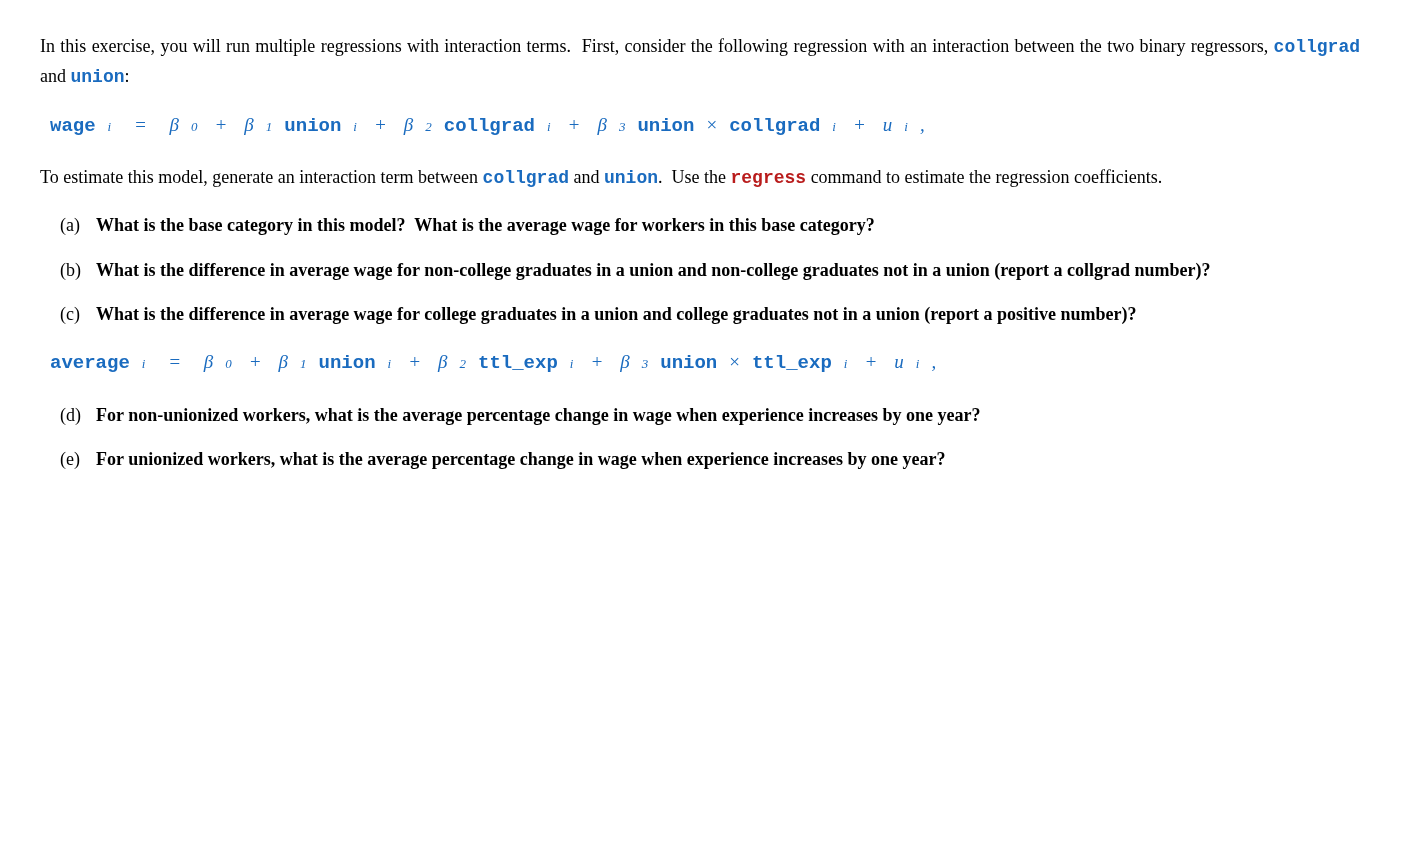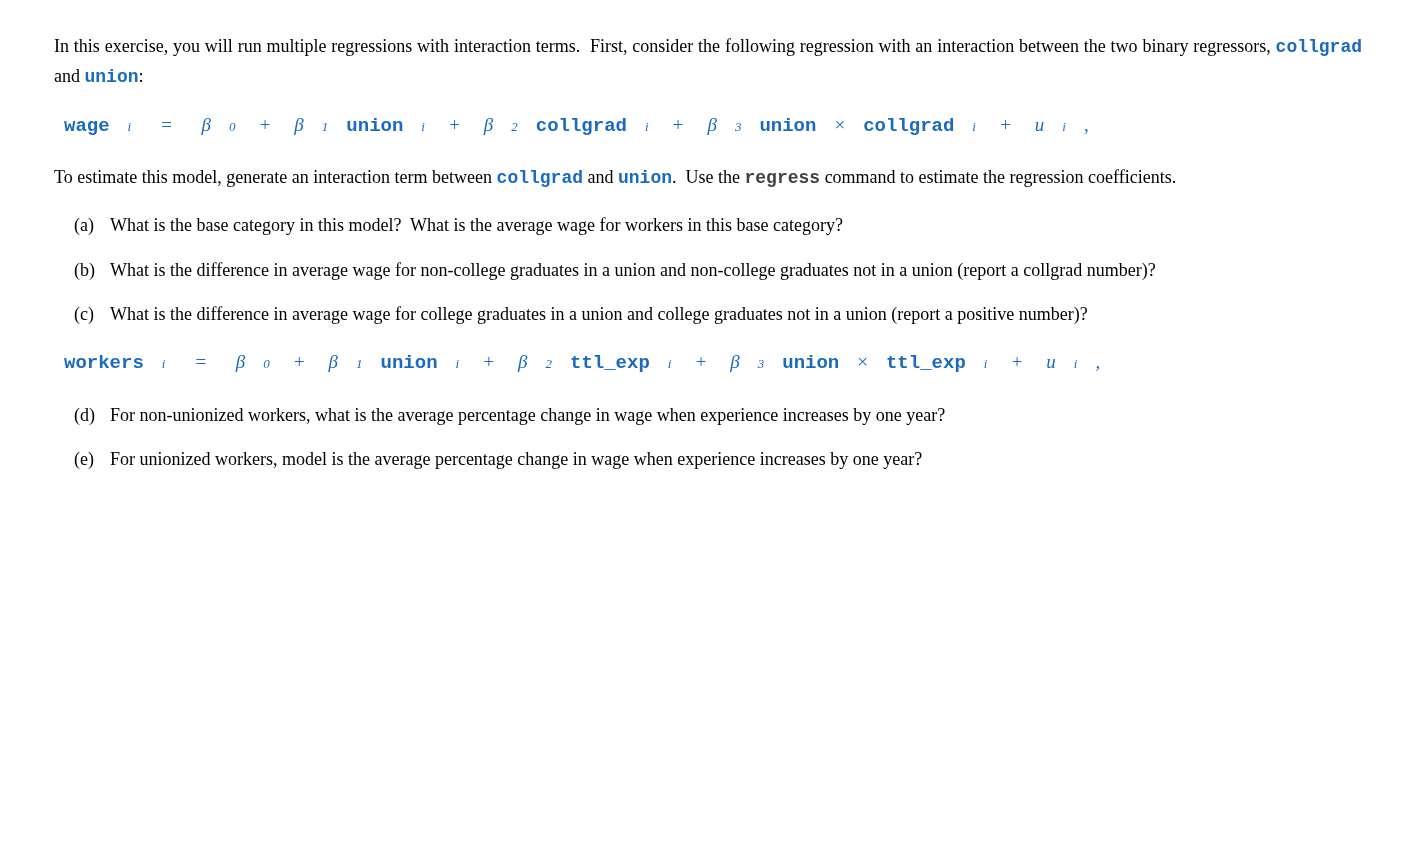--- a/index.html
+++ b/index.html
@@ -14,29 +14,28 @@
       font-size: 18px;
       line-height: 1.6;
       color: #000000;
       padding: 32px 40px;
       max-width: 1402px;
       min-height: 864px;
     }
 
     .content {
       max-width: 1320px;
-      margin-left: 14px;
     }
     .blue-code {
       color: #1a6bbf;
       font-family: 'Courier New', Courier, monospace;
       font-weight: bold;
     }
     .red-code {
-      color: #404040;
+      color: #b91c1c;
       font-family: 'Courier New', Courier, monospace;
       font-weight: bold;
     }
 
     p {
       margin-bottom: 18px;
       text-align: justify;
     }
 
     .equation-block {
@@ -68,35 +67,36 @@
     }
 
     ol.questions li .label {
       min-width: 36px;
       font-weight: normal;
     }
 
     ol.questions li .text {
       flex: 1;
       text-align: justify;
+      font-weight: bold;
     }
 
     .math-italic {
       font-style: italic;
     }
 
     .beta {
       font-style: italic;
     }
 
     .eq-line {
       display: flex;
       flex-wrap: wrap;
       align-items: baseline;
-      gap: 18px;
+      gap: 12px;
       font-size: 19px;
     }
 
     .eq-line span {
       display: inline;
     }
   </style>
 </head>
 <body>
 
@@ -152,21 +152,21 @@
     </li>
     <li>
       <span class="label">(c)</span>
       <span class="text">What is the difference in average wage for college graduates in a union and college graduates not in a union (report a positive number)?</span>
     </li>
   </ol>
 
 
   <div class="equation-block">
     <span class="eq-line">
-      <span class="code-eq">workers</span>
+      <span class="code-eq">average</span>
         <span style="font-size:13px; vertical-align:sub; font-style:italic; font-family:Georgia,serif;">i</span>
       <span style="font-family:Georgia,serif; margin: 0 6px;">&nbsp;=&nbsp;</span>
       <span class="math-italic beta">β</span>
         <span style="font-size:13px; vertical-align:sub; font-style:italic;">0</span>
       <span style="margin:0 5px;">+</span>
       <span class="math-italic beta">β</span>
         <span style="font-size:13px; vertical-align:sub; font-style:italic;">1</span>
       <span class="code-eq">union</span>
         <span style="font-size:13px; vertical-align:sub; font-style:italic;">i</span>
       <span style="margin:0 5px;">+</span>
@@ -189,17 +189,17 @@
   </div>
 
 
   <ol class="questions">
     <li>
       <span class="label">(d)</span>
       <span class="text">For non-unionized workers, what is the average percentage change in wage when experience increases by one year?</span>
     </li>
     <li>
       <span class="label">(e)</span>
-      <span class="text">For unionized workers, model is the average percentage change in wage when experience increases by one year?</span>
+      <span class="text">For unionized workers, what is the average percentage change in wage when experience increases by one year?</span>
     </li>
   </ol>
 
 </div>
 
 </body></html>

